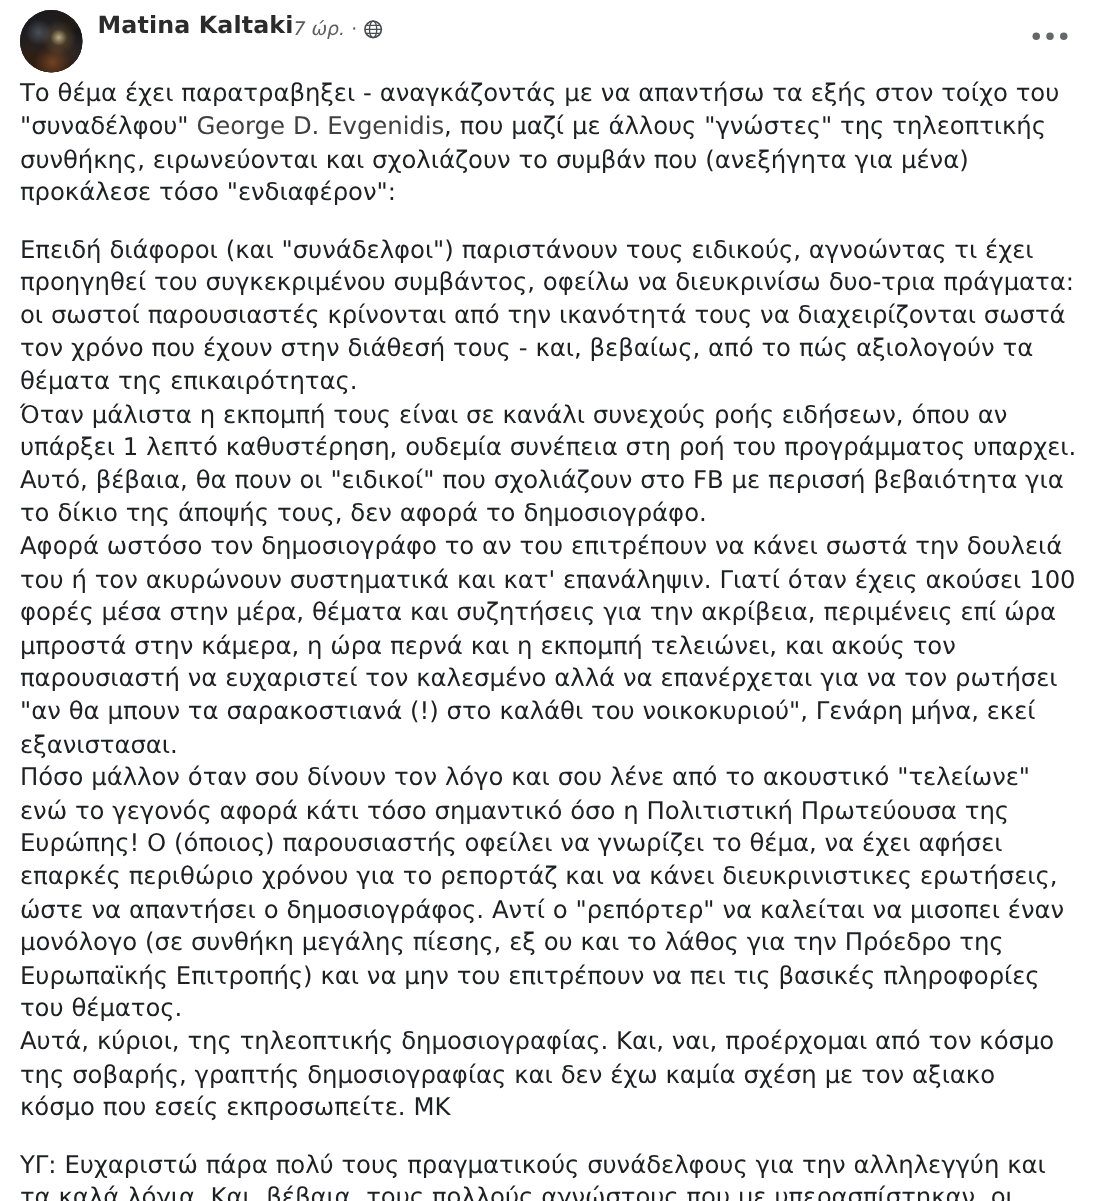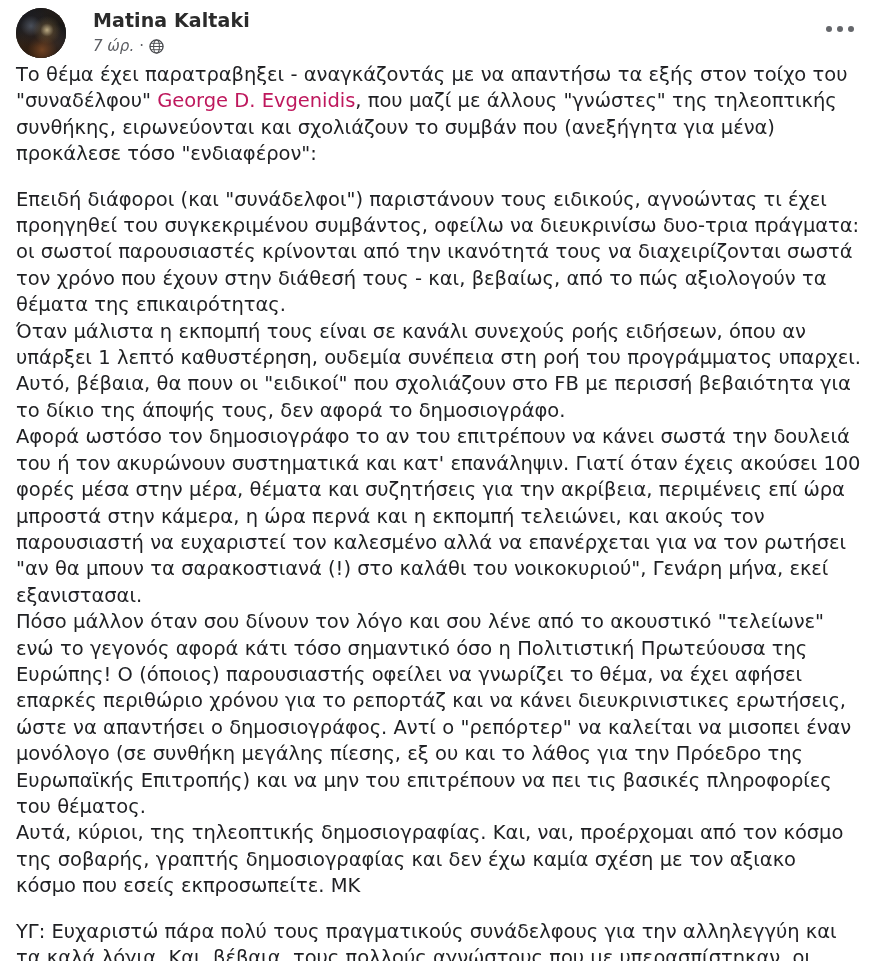--- a/index.html
+++ b/index.html
@@ -46,23 +46,22 @@
     position: absolute;
     inset: 0;
     background:
       radial-gradient(circle at 62% 44%, rgba(214,196,150,0.85) 0%, rgba(160,132,80,0.25) 16%, rgba(0,0,0,0) 34%),
       radial-gradient(circle at 30% 36%, rgba(86,96,112,0.75) 0%, rgba(30,34,44,0.4) 22%, rgba(0,0,0,0) 45%),
       radial-gradient(circle at 52% 84%, rgba(128,74,36,0.85) 0%, rgba(60,32,14,0.5) 30%, rgba(0,0,0,0) 60%),
       radial-gradient(circle at 80% 70%, rgba(44,50,60,0.8) 0%, rgba(14,16,20,0.6) 35%, rgba(0,0,0,0) 62%),
       linear-gradient(150deg, #11141a 0%, #2b2118 48%, #15120f 100%);
   }
   .header-text {
-    margin-left: 27px;
+    margin-left: 12px;
     display: flex;
-    flex-direction: column;
     justify-content: flex-start;
     padding-top: 3px;
   }
   .author-name {
     font-size: 19px;
     font-weight: bold;
     color: #2b2b2b;
     line-height: 23px;
     letter-spacing: 0.1px;
     cursor: pointer;
@@ -117,21 +116,21 @@
     font-size: 19.5px;
     line-height: 26.4px;
     color: #1f2023;
     margin: 0;
     text-align: left;
     letter-spacing: -0.05px;
     word-spacing: 0.2px;
   }
   .para + .para { margin-top: 19px; }
   .mention {
-    color: #be185d;
+    color: #404040;
     cursor: pointer;
   }
 </style>
 </head>
 <body>
 
 <div class="post">
 
   <div class="post-header">
 

